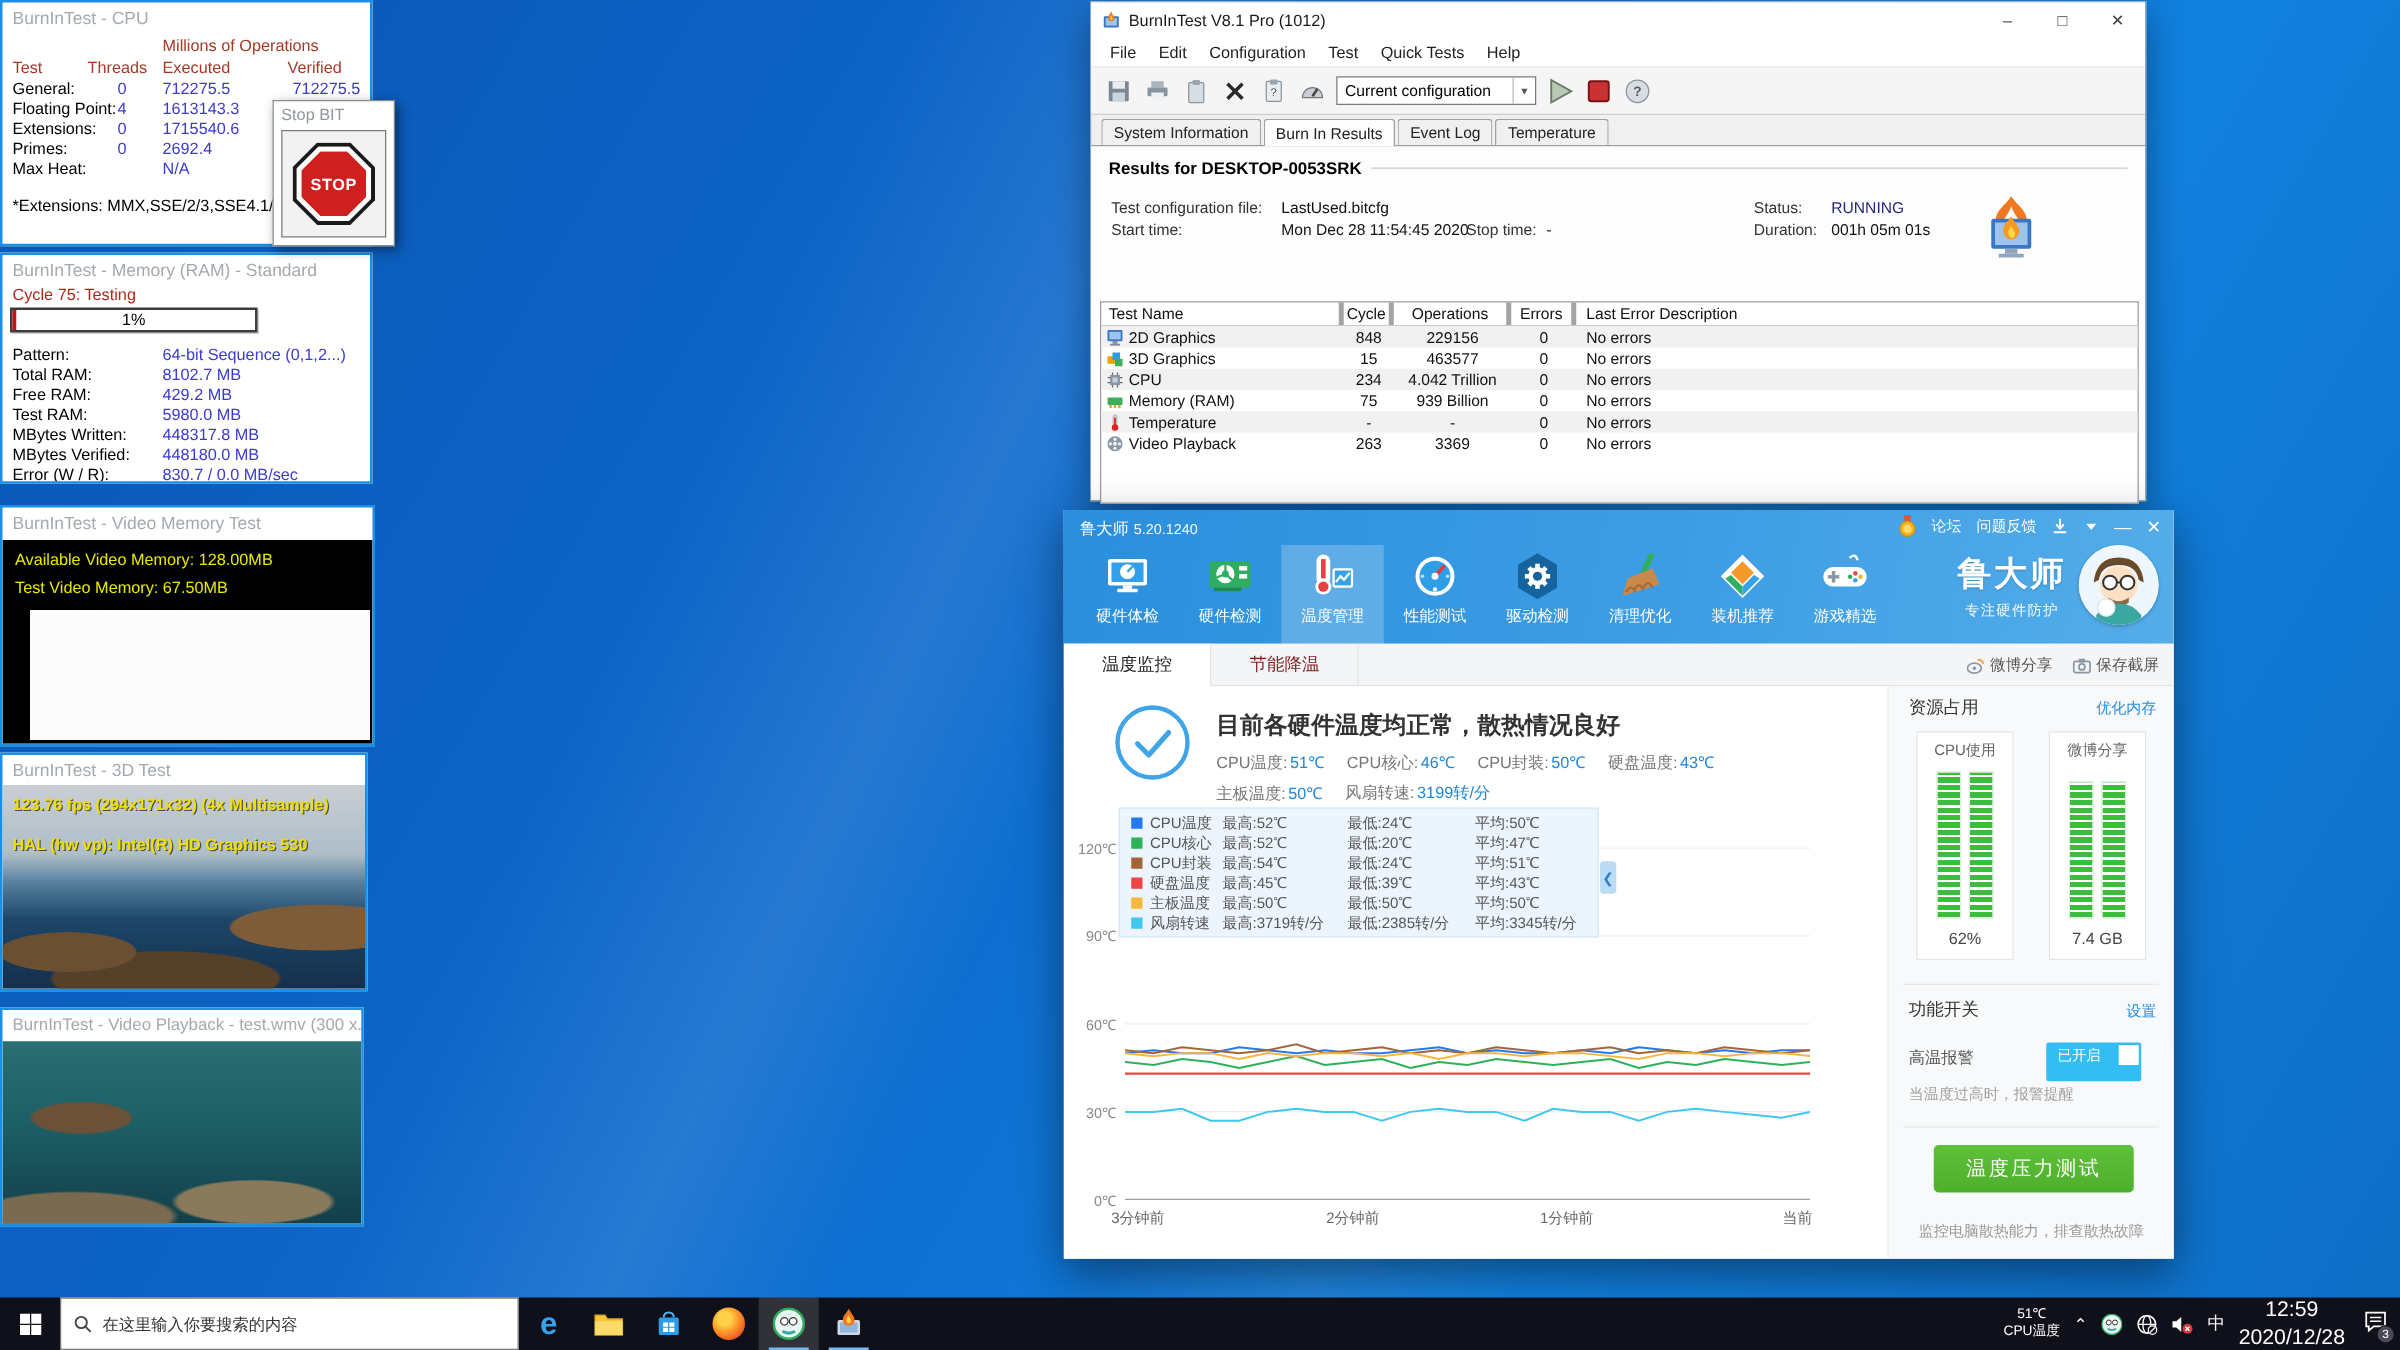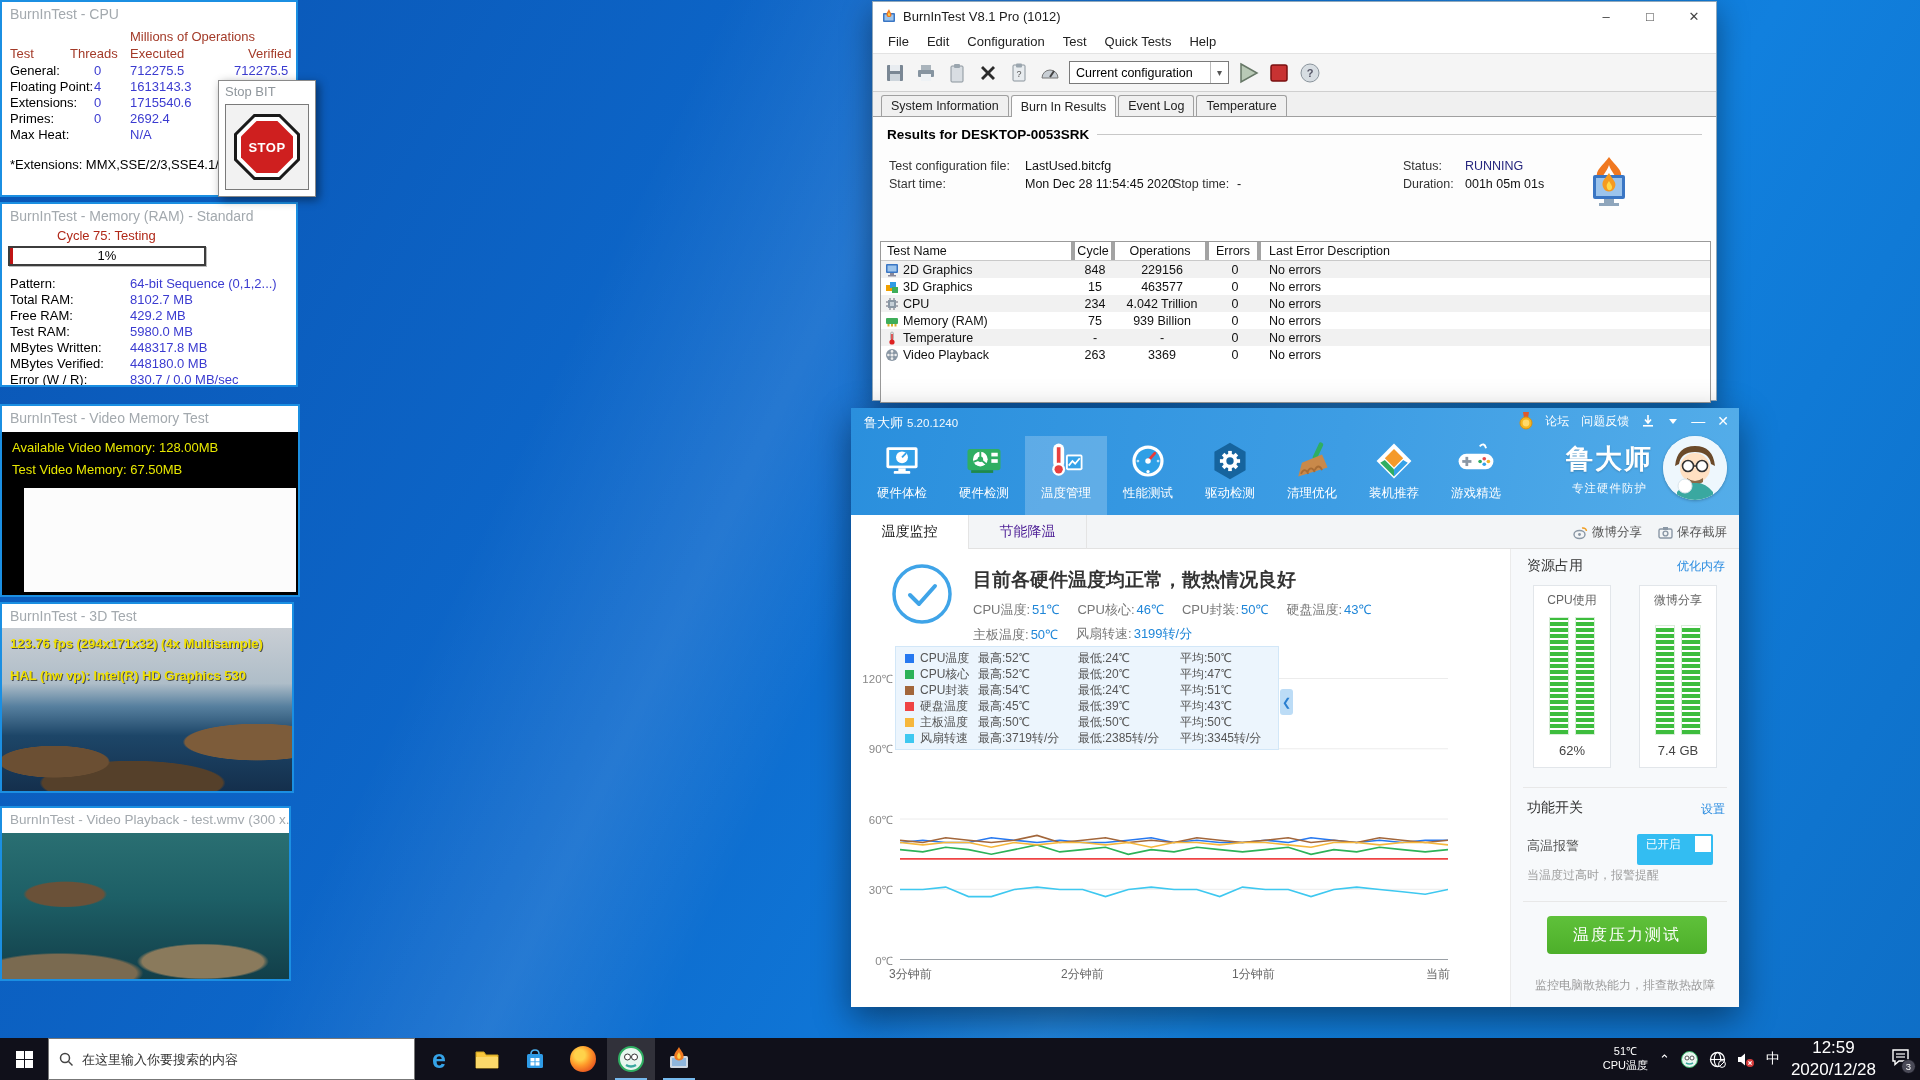--- a/index.html
+++ b/index.html
@@ -73,21 +73,21 @@
   .lu-nav { position:absolute; left:10px; top:28px; display:flex; }
   .lu-nav-item { width:82px; height:79px; display:flex; flex-direction:column; align-items:center; justify-content:flex-start; color:#fff; font-size:12.5px; }
   .lu-nav-item svg { width:44px; height:44px; margin-top:3px; }
   .lu-nav-item span { margin-top:2px; }
   .lu-nav-item.active { background:rgba(255,255,255,.22); }
   .lu-brand { position:absolute; right:86px; top:33px; text-align:center; color:#fff; }
   .lu-brand .bn { font-size:27px; font-weight:bold; letter-spacing:2px; text-shadow:0 1px 2px rgba(0,0,0,.2); }
   .lu-brand .bs { font-size:11.5px; margin-top:4px; letter-spacing:1px; opacity:.95; }
   .lu-avatar { position:absolute; right:12px; top:28px; width:64px; height:64px; border-radius:50%; background:#eef7fd; overflow:hidden; box-shadow:0 1px 3px rgba(0,0,0,.25); }
   .lu-tabs { position:absolute; left:0; right:0; top:107px; height:34px; background:#f3f5f7; border-bottom:1px solid #e2e2e2; display:flex; align-items:center; }
-  .lu-tab { width:118px; height:34px; display:flex; align-items:center; justify-content:center; font-size:14px; color:#4c1d95; border-right:1px solid #e4e4e4; }
+  .lu-tab { width:118px; height:34px; display:flex; align-items:center; justify-content:center; font-size:14px; color:#7f1d1d; border-right:1px solid #e4e4e4; }
   .lu-tab.active { background:#fff; color:#222; }
   .lu-actions { position:absolute; right:12px; top:0; height:34px; display:flex; align-items:center; gap:16px; font-size:12.5px; color:#555; }
   .lu-actions .act { display:flex; align-items:center; gap:4px; }
   .lu-body { position:absolute; left:0; right:0; top:141px; bottom:0; }
   .lu-main { position:absolute; left:0; top:0; width:659px; height:458px; background:#fff; }
   .lu-side { position:absolute; left:659px; top:0; width:229px; height:458px; background:#f7f9fb; border-left:1px solid #ebebeb; }
 
   .chk-circle { position:absolute; left:40px; top:14px; }
   .lu-h1 { position:absolute; left:122px; top:18px; font-size:19px; font-weight:bold; color:#333; }
   .temp-line { position:absolute; left:122px; display:flex; gap:18px; font-size:13px; color:#777; white-space:nowrap; }
@@ -141,21 +141,21 @@
 <body>
 
 <div class="desktop">
 
   <div class="miniwin" id="cpu-win" style="left:0;top:0;width:298px;height:197px;">
     <div class="mtitle">BurnInTest - CPU</div>
     <div class="mrow redhdr" style="left:128px;top:27px;">Millions of Operations</div>
     <div class="mrow redhdr" style="left:8px;top:44px;">Test</div>
     <div class="mrow redhdr" style="left:68px;top:44px;">Threads</div>
     <div class="mrow redhdr" style="left:128px;top:44px;">Executed</div>
-    <div class="mrow redhdr" style="left:246px;top:44px;">Verified</div>
+    <div class="mrow redhdr" style="left:228px;top:44px;">Verified</div>
     <div class="mrow" style="left:8px;top:61px;">General:</div>
     <div class="mrow bluval" style="left:92px;top:61px;">0</div>
     <div class="mrow bluval" style="left:128px;top:61px;">712275.5</div>
     <div class="mrow bluval" style="left:232px;top:61px;">712275.5</div>
     <div class="mrow" style="left:8px;top:77px;">Floating Point:</div>
     <div class="mrow bluval" style="left:92px;top:77px;">4</div>
     <div class="mrow bluval" style="left:128px;top:77px;">1613143.3</div>
     <div class="mrow bluval" style="left:232px;top:77px;">1613143.3</div>
     <div class="mrow" style="left:8px;top:93px;">Extensions:</div>
     <div class="mrow bluval" style="left:92px;top:93px;">0</div>
@@ -165,21 +165,21 @@
     <div class="mrow bluval" style="left:92px;top:109px;">0</div>
     <div class="mrow bluval" style="left:128px;top:109px;">2692.4</div>
     <div class="mrow bluval" style="left:232px;top:109px;">2692.4</div>
     <div class="mrow" style="left:8px;top:125px;">Max Heat:</div>
     <div class="mrow bluval" style="left:128px;top:125px;">N/A</div>
     <div class="mrow" style="left:8px;top:155px;">*Extensions: MMX,SSE/2/3,SSE4.1/4.2...</div>
   </div>
 
   <div class="miniwin" id="mem-win" style="left:0;top:202px;width:298px;height:185px;">
     <div class="mtitle">BurnInTest - Memory (RAM) - Standard</div>
-    <div class="mrow" style="left:8px;top:24px;color:#b02818;margin-left:47px;">Cycle 75: Testing</div>
+    <div class="mrow" style="left:8px;top:24px;color:#b02818;">Cycle 75: Testing</div>
     <div class="pbar" style="top:42px;">
       <div class="pfill"></div>
       <div class="plabel">1%</div>
     </div>
     <div class="mrow" style="left:8px;top:72px;">Pattern:</div>
     <div class="mrow bluval" style="left:128px;top:72px;">64-bit Sequence (0,1,2...)</div>
     <div class="mrow" style="left:8px;top:88px;">Total RAM:</div>
     <div class="mrow bluval" style="left:128px;top:88px;">8102.7 MB</div>
     <div class="mrow" style="left:8px;top:104px;">Free RAM:</div>
     <div class="mrow bluval" style="left:128px;top:104px;">429.2 MB</div>

